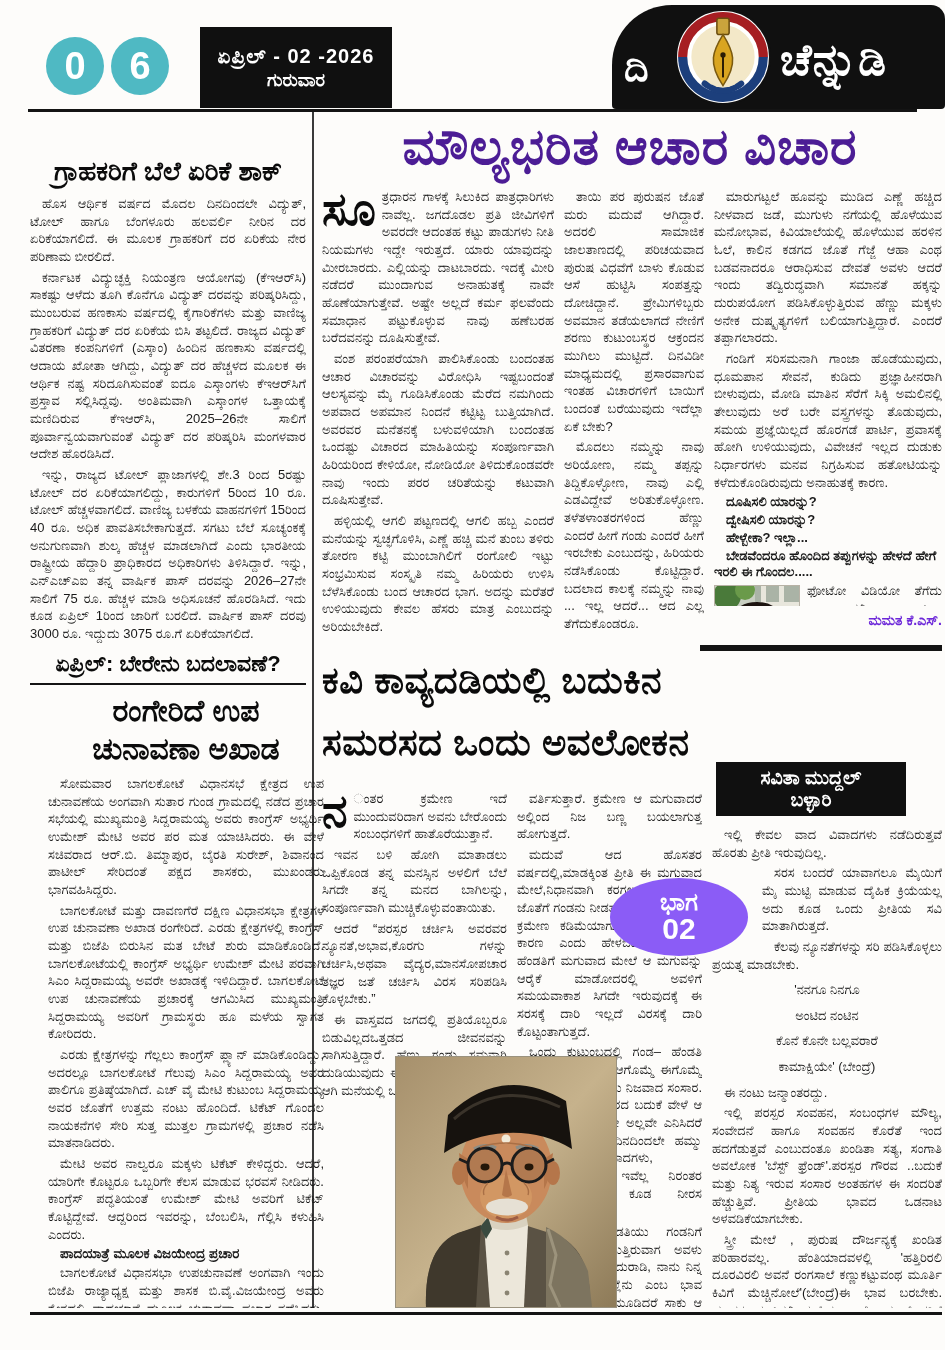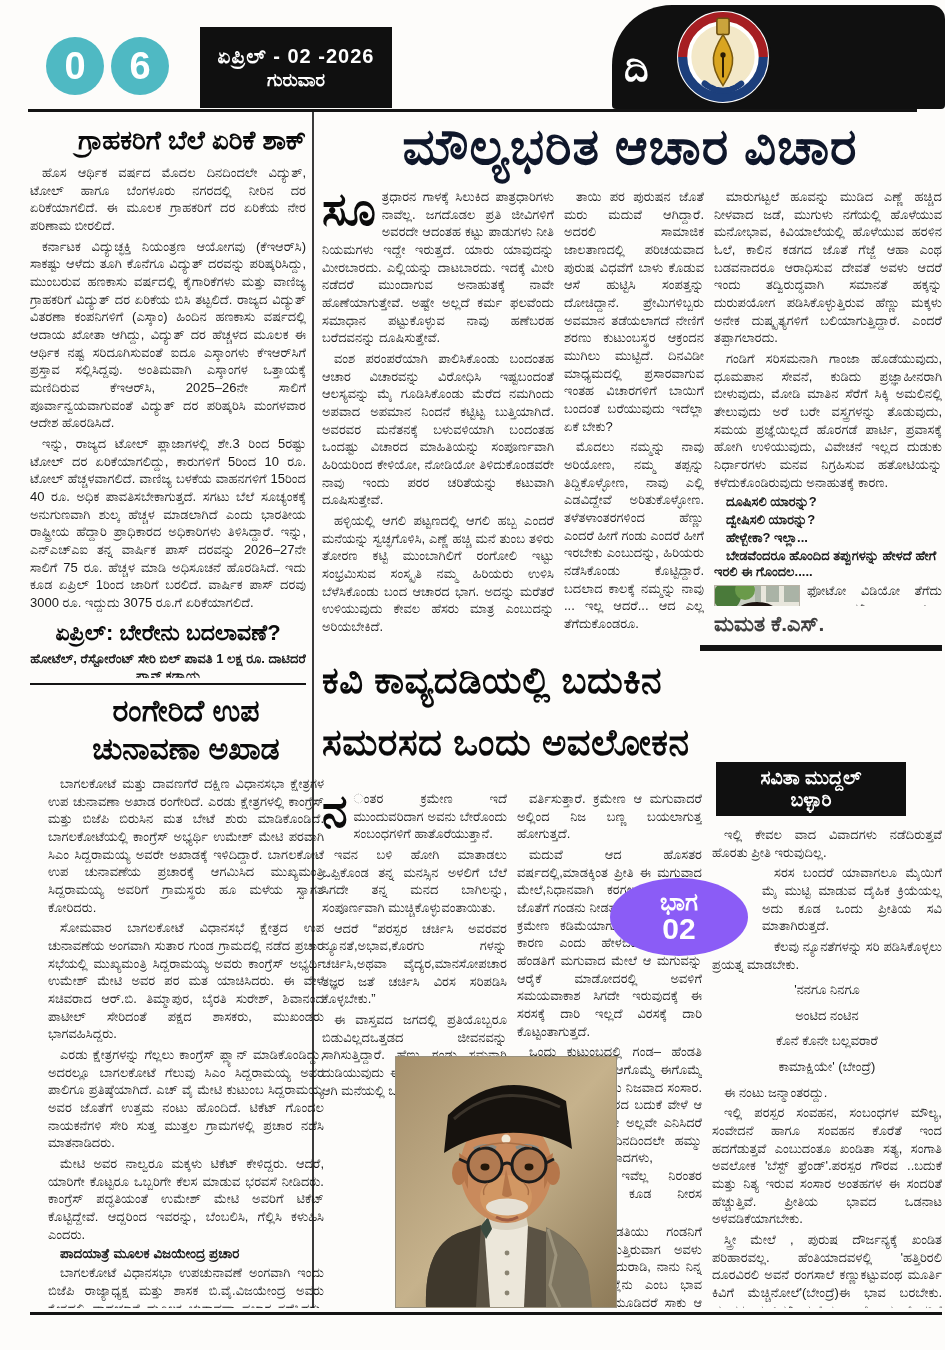--- a/index.html
+++ b/index.html
@@ -11,35 +11,35 @@
             display:flex;align-items:center;justify-content:center;font-size:38px;font-weight:800;}
   .datebox{background:#101010;color:#fff;text-align:center;display:flex;flex-direction:column;justify-content:center;gap:2px;}
   .dateline{font-size:20px;font-weight:700;letter-spacing:1px;}
   .dayline{font-size:18px;font-weight:800;}
   .masthead{background:#101010;border-radius:60px 14px 4px 4px;}
   .mh-the{position:absolute;left:12px;top:42px;color:#fff;font-size:38px;font-weight:800;}
   .mh-name{position:absolute;left:168px;top:30px;color:#fff;font-size:44px;font-weight:800;letter-spacing:1px;}
   .rule-h{background:#141414;}
   .rule-v{background:#3a3a3a;}
   
-  .headline1{font-size:26px;font-weight:800;text-align:right;line-height:1.15;color:#0b0b0b;}
-  .headline-main{font-size:50px;font-weight:800;text-align:center;color:#0f172a;letter-spacing:1px;}
+  .headline1{font-size:26px;font-weight:800;text-align:center;line-height:1.15;color:#0b0b0b;margin-top:31px;}
+  .headline-main{font-size:50px;font-weight:800;text-align:center;color:#4c1d95;letter-spacing:1px;}
   .headline2{font-size:37px;font-weight:800;color:#0b0b0b;letter-spacing:.5px;}
   .headline-left2{font-size:30px;font-weight:800;text-align:center;line-height:1.25;color:#0b0b0b;}
   .colbox{overflow:hidden;}
   .bp{font-size:13px;line-height:1.36;text-align:justify;margin:0 0 3px;text-indent:12px;word-break:break-word;}
   .bp.lead{text-indent:0;}
   .dropcap{float:left;font-size:46px;line-height:.85;font-weight:800;margin:2px 6px 0 0;color:#0b0b0b;}
   .subhead{font-size:22px;font-weight:800;text-align:center;margin:8px 0 5px;color:#0b0b0b;}
   .crosshead{font-size:13.5px;font-weight:800;text-indent:12px;margin:2px 0;}
   .bullet{font-size:13px;font-weight:600;text-align:center;line-height:1.3;margin:0 0 4px;}
   .qline{font-size:13px;font-weight:700;text-indent:12px;margin:0 0 2px;}
   .verse{font-size:13px;text-align:center;margin:8px;line-height:1.35;}
   .quote-p{font-size:13px;line-height:1.36;text-align:justify;margin:0 0 3px;}
-  .author{font-size:21px;font-weight:800;text-align:left;color:#404040;}
+  .author{font-size:14px;font-weight:800;text-align:right;color:#6d28d9;}
   .bylinebox{background:#101010;color:#fff;text-align:center;display:flex;flex-direction:column;justify-content:center;}
   .byline1{font-size:19px;font-weight:800;}
   .badge{background:#8b5cf6;border-radius:50%;color:#fff;text-align:center;
          display:flex;flex-direction:column;align-items:center;justify-content:center;line-height:1;}
   .badge-l1{font-size:24px;font-weight:800;}
   .badge-l2{font-size:30px;font-weight:800;}
   .badge-spacer{float:left;width:44px;height:80px;margin:0 6px 2px 0;}
   .photo-wrap{float:left;margin:3px 7px 2px 0;border:1px solid #b8b2a6;}
   img,svg{display:block;}
 </style>
@@ -51,61 +51,62 @@
   <div class="abs pgcircle" style="left:46px;top:37px;">0</div>
   <div class="abs pgcircle" style="left:111px;top:37px;">6</div>
 
   <div class="abs datebox" style="left:200px;top:27px;width:192px;height:81px;">
     <div class="dateline">ಏಪ್ರಿಲ್  - 02 -2026</div>
     <div class="dayline">ಗುರುವಾರ</div>
   </div>
 
   <div class="abs masthead" style="left:612px;top:5px;width:333px;height:104px;">
     <span class="mh-the">ದಿ</span>
+    <span class="mh-name">ಚೆನ್ನುಡಿ</span>
     <svg class="abs" style="left:62px;top:3px;" width="98" height="98" viewBox="0 0 96 96">
       <circle cx="48" cy="48" r="46" fill="#ffffff" stroke="#111" stroke-width="2"></circle>
       <path d="M4,48 A44,44 0 0 1 92,48 Z" fill="#a61e22"></path>
       <path d="M92,48 A44,44 0 0 1 4,48 Z" fill="#1c3f7c"></path>
       <circle cx="48" cy="48" r="33" fill="#f3e8c8" stroke="#ffffff" stroke-width="4"></circle>
       <path d="M30,74 Q48,88 66,74" fill="none" stroke="#1c3f7c" stroke-width="6" stroke-dasharray="4 3" stroke-linecap="round"></path>
       <rect x="42" y="10" width="12" height="16" rx="2" fill="#caa43c" stroke="#6b4d0e" stroke-width="1.5"></rect>
       <path d="M48,26 C38,42 33,54 48,76 C63,54 58,42 48,26 Z" fill="#d9a520" stroke="#7a5a10" stroke-width="1.5"></path>
       <line x1="48" y1="48" x2="48" y2="68" stroke="#2b1d05" stroke-width="2"></line>
       <circle cx="48" cy="46" r="2.6" fill="#2b1d05"></circle>
     </svg>
   </div>
 
   <div class="abs rule-h" style="left:28px;top:109px;width:889px;height:3px;"></div>
   <div class="abs rule-v" style="left:312px;top:112px;width:2px;height:1196px;"></div>
 
   <div class="abs colbox" style="left:30px;top:126px;width:276px;height:552px;">
     <div class="headline1">ಗ್ರಾಹಕರಿಗೆ ಬೆಲೆ ಏರಿಕೆ ಶಾಕ್</div>
     <div style="height:8px;"></div>
     <div>
-        <p class="bp">ಹೊಸ ಆರ್ಥಿಕ ವರ್ಷದ ಮೊದಲ ದಿನದಿಂದಲೇ ವಿದ್ಯುತ್, ಟೋಲ್ ಹಾಗೂ ಬೆಂಗಳೂರು ನಗರದಲ್ಲಿ ನೀರಿನ ದರ ಏರಿಕೆಯಾಗಲಿದೆ. ಈ ಮೂಲಕ ಗ್ರಾಹಕರಿಗೆ ದರ ಏರಿಕೆಯ ನೇರ ಪರಿಣಾಮ ಬೀರಲಿದೆ.</p>
+        <p class="bp">ಹೊಸ ಆರ್ಥಿಕ ವರ್ಷದ ಮೊದಲ ದಿನದಿಂದಲೇ ವಿದ್ಯುತ್, ಟೋಲ್ ಹಾಗೂ ಬೆಂಗಳೂರು ಹಲವರ್ಲಿ ನೀರಿನ ದರ ಏರಿಕೆಯಾಗಲಿದೆ. ಈ ಮೂಲಕ ಗ್ರಾಹಕರಿಗೆ ದರ ಏರಿಕೆಯ ನೇರ ಪರಿಣಾಮ ಬೀರಲಿದೆ.</p>
         <p class="bp">ಕರ್ನಾಟಕ ವಿದ್ಯುಚ್ಛಕ್ತಿ ನಿಯಂತ್ರಣ ಆಯೋಗವು (ಕೆಇಆರ್‌ಸಿ) ಸಾಕಷ್ಟು ಆಳೆದು ತೂಗಿ ಕೊನೆಗೂ ವಿದ್ಯುತ್ ದರವನ್ನು ಪರಿಷ್ಕರಿಸಿದ್ದು, ಮುಂಬರುವ ಹಣಕಾಸು ವರ್ಷದಲ್ಲಿ ಕೈಗಾರಿಕೆಗಳು ಮತ್ತು ವಾಣಿಜ್ಯ ಗ್ರಾಹಕರಿಗೆ ವಿದ್ಯುತ್ ದರ ಏರಿಕೆಯ ಬಿಸಿ ತಟ್ಟಲಿದೆ. ರಾಜ್ಯದ ವಿದ್ಯುತ್ ವಿತರಣಾ ಕಂಪನಿಗಳಿಗೆ (ಎಸ್ಕಾಂ) ಹಿಂದಿನ ಹಣಕಾಸು ವರ್ಷದಲ್ಲಿ ಆದಾಯ ಖೋತಾ ಆಗಿದ್ದು, ವಿದ್ಯುತ್ ದರ ಹೆಚ್ಚಳದ ಮೂಲಕ ಈ ಆರ್ಥಿಕ ನಷ್ಟ ಸರಿದೂಗಿಸುವಂತೆ ಐದೂ ಎಸ್ಕಾಂಗಳು ಕೆಇಆರ್‌ಸಿಗೆ ಪ್ರಸ್ತಾವ ಸಲ್ಲಿಸಿದ್ದವು. ಅಂತಿಮವಾಗಿ ಎಸ್ಕಾಂಗಳ ಒತ್ತಾಯಕ್ಕೆ ಮಣಿದಿರುವ ಕೆಇಆರ್‌ಸಿ, 2025–26ನೇ ಸಾಲಿಗೆ ಪೂರ್ವಾನ್ವಯವಾಗುವಂತೆ ವಿದ್ಯುತ್ ದರ ಪರಿಷ್ಕರಿಸಿ ಮಂಗಳವಾರ ಆದೇಶ ಹೊರಡಿಸಿದೆ.</p>
         <p class="bp">ಇನ್ನು, ರಾಜ್ಯದ ಟೋಲ್ ಪ್ಲಾಜಾಗಳಲ್ಲಿ ಶೇ.3 ರಿಂದ 5ರಷ್ಟು ಟೋಲ್ ದರ ಏರಿಕೆಯಾಗಲಿದ್ದು, ಕಾರುಗಳಿಗೆ 5ರಿಂದ 10 ರೂ. ಟೋಲ್ ಹೆಚ್ಚಳವಾಗಲಿದೆ. ವಾಣಿಜ್ಯ ಬಳಕೆಯ ವಾಹನಗಳಿಗೆ 15ರಿಂದ 40 ರೂ. ಅಧಿಕ ಪಾವತಿಸಬೇಕಾಗುತ್ತದೆ. ಸಗಟು ಬೆಲೆ ಸೂಚ್ಯಂಕಕ್ಕೆ ಅನುಗುಣವಾಗಿ ಶುಲ್ಕ ಹೆಚ್ಚಳ ಮಾಡಲಾಗಿದೆ ಎಂದು ಭಾರತೀಯ ರಾಷ್ಟ್ರೀಯ ಹೆದ್ದಾರಿ ಪ್ರಾಧಿಕಾರದ ಅಧಿಕಾರಿಗಳು ತಿಳಿಸಿದ್ದಾರೆ. ಇನ್ನು, ಎನ್‌ಎಚ್‌ಎಐ ತನ್ನ ವಾರ್ಷಿಕ ಪಾಸ್ ದರವನ್ನು 2026–27ನೇ ಸಾಲಿಗೆ 75 ರೂ. ಹೆಚ್ಚಳ ಮಾಡಿ ಅಧಿಸೂಚನೆ ಹೊರಡಿಸಿದೆ. ಇದು ಕೂಡ ಏಪ್ರಿಲ್ 1ರಿಂದ ಜಾರಿಗೆ ಬರಲಿದೆ. ವಾರ್ಷಿಕ ಪಾಸ್ ದರವು 3000 ರೂ. ಇದ್ದುದು 3075 ರೂ.ಗೆ ಏರಿಕೆಯಾಗಲಿದೆ.</p>
       </div>
     <div class="subhead">ಏಪ್ರಿಲ್: ಬೇರೇನು ಬದಲಾವಣೆ?</div>
     <div>
         <p class="bullet">ಹೋಟೆಲ್, ರೆಸ್ಟೋರೆಂಟ್ ಸೇರಿ ಬಿಲ್ ಪಾವತಿ 1 ಲಕ್ಷ ರೂ. ದಾಟಿದರೆ ಪ್ಯಾನ್ ಕಡ್ಡಾಯ</p>
       </div>
   </div>
 
   <div class="abs rule-h" style="left:30px;top:683px;width:276px;height:2px;"></div>
 
   <div class="abs colbox" style="left:48px;top:692px;width:276px;height:616px;">
     <div class="headline-left2">
       <div>ರಂಗೇರಿದೆ ಉಪ</div>
       <div>ಚುನಾವಣಾ ಅಖಾಡ</div>
     </div>
     <div style="height:8px;"></div>
     <div>
+        <p class="bp">ಸೋಮವಾರ ಬಾಗಲಕೋಟೆ ವಿಧಾನಸಭೆ ಕ್ಷೇತ್ರದ ಉಪ ಚುನಾವಣೆಯ ಅಂಗವಾಗಿ ಸುತಾರ ಗುಂಡ ಗ್ರಾಮದಲ್ಲಿ ನಡೆದ ಪ್ರಚಾರ ಸಭೆಯಲ್ಲಿ ಮುಖ್ಯಮಂತ್ರಿ ಸಿದ್ದರಾಮಯ್ಯ ಅವರು ಕಾಂಗ್ರೆಸ್ ಅಭ್ಯರ್ಥಿ ಉಮೇಶ್ ಮೇಟಿ ಅವರ ಪರ ಮತ ಯಾಚಿಸಿದರು. ಈ ವೇಳೆ ಸಚಿವರಾದ ಆರ್.ಬಿ. ತಿಮ್ಮಾಪುರ, ಬೈರತಿ ಸುರೇಶ್, ಶಿವಾನಂದ ಪಾಟೀಲ್ ಸೇರಿದಂತೆ ಪಕ್ಷದ ಶಾಸಕರು, ಮುಖಂಡರು ಭಾಗವಹಿಸಿದ್ದರು.</p>
         <p class="bp">ಬಾಗಲಕೋಟೆ ಮತ್ತು ದಾವಣಗೆರೆ ದಕ್ಷಿಣ ವಿಧಾನಸಭಾ ಕ್ಷೇತ್ರಗಳ ಉಪ ಚುನಾವಣಾ ಅಖಾಡ ರಂಗೇರಿದೆ. ಎರಡು ಕ್ಷೇತ್ರಗಳಲ್ಲಿ ಕಾಂಗ್ರೆಸ್ ಮತ್ತು ಬಿಜೆಪಿ ಬಿರುಸಿನ ಮತ ಬೇಟೆ ಶುರು ಮಾಡಿಕೊಂಡಿದೆ. ಬಾಗಲಕೋಟೆಯಲ್ಲಿ ಕಾಂಗ್ರೆಸ್ ಅಭ್ಯರ್ಥಿ ಉಮೇಶ್ ಮೇಟಿ ಪರವಾಗಿ ಸಿಎಂ ಸಿದ್ದರಾಮಯ್ಯ ಅವರೇ ಅಖಾಡಕ್ಕೆ ಇಳಿದಿದ್ದಾರೆ. ಬಾಗಲಕೋಟೆ ಉಪ ಚುನಾವಣೆಯ ಪ್ರಚಾರಕ್ಕೆ ಆಗಮಿಸಿದ ಮುಖ್ಯಮಂತ್ರಿ ಸಿದ್ದರಾಮಯ್ಯ ಅವರಿಗೆ ಗ್ರಾಮಸ್ಥರು ಹೂ ಮಳೆಯ ಸ್ವಾಗತ ಕೋರಿದರು.</p>
-        <p class="bp">ಸೋಮವಾರ ಬಾಗಲಕೋಟೆ ವಿಧಾನಸಭೆ ಕ್ಷೇತ್ರದ ಉಪ ಚುನಾವಣೆಯ ಅಂಗವಾಗಿ ಸುತಾರ ಗುಂಡ ಗ್ರಾಮದಲ್ಲಿ ನಡೆದ ಪ್ರಚಾರ ಸಭೆಯಲ್ಲಿ ಮುಖ್ಯಮಂತ್ರಿ ಸಿದ್ದರಾಮಯ್ಯ ಅವರು ಕಾಂಗ್ರೆಸ್ ಅಭ್ಯರ್ಥಿ ಉಮೇಶ್ ಮೇಟಿ ಅವರ ಪರ ಮತ ಯಾಚಿಸಿದರು. ಈ ವೇಳೆ ಸಚಿವರಾದ ಆರ್.ಬಿ. ತಿಮ್ಮಾಪುರ, ಬೈರತಿ ಸುರೇಶ್, ಶಿವಾನಂದ ಪಾಟೀಲ್ ಸೇರಿದಂತೆ ಪಕ್ಷದ ಶಾಸಕರು, ಮುಖಂಡರು ಭಾಗವಹಿಸಿದ್ದರು.</p>
         <p class="bp">ಎರಡು ಕ್ಷೇತ್ರಗಳನ್ನು ಗೆಲ್ಲಲು ಕಾಂಗ್ರೆಸ್ ಪ್ಲ್ಯಾನ್ ಮಾಡಿಕೊಂಡಿದ್ದು, ಅದರಲ್ಲೂ ಬಾಗಲಕೋಟೆ ಗೆಲುವು ಸಿಎಂ ಸಿದ್ದರಾಮಯ್ಯ ಅವರ ಪಾಲಿಗೂ ಪ್ರತಿಷ್ಠೆಯಾಗಿದೆ. ಎಚ್ ವೈ ಮೇಟಿ ಕುಟುಂಬ ಸಿದ್ದರಾಮಯ್ಯ ಅವರ ಜೊತೆಗೆ ಉತ್ತಮ ನಂಟು ಹೊಂದಿದೆ. ಟಿಕೆಟ್ ಗೊಂದಲ ನಾಯಕನೆಗಳಿ ಸೇರಿ ಸುತ್ತ ಮುತ್ತಲ ಗ್ರಾಮಗಳಲ್ಲಿ ಪ್ರಚಾರ ನಡೆಸಿ ಮಾತನಾಡಿದರು.</p>
         <p class="bp">ಮೇಟಿ ಅವರ ನಾಲ್ವರೂ ಮಕ್ಕಳು ಟಿಕೆಟ್ ಕೇಳಿದ್ದರು. ಆದರೆ, ಯಾರಿಗೇ ಕೊಟ್ಟರೂ ಒಬ್ಬರಿಗೇ ಕೆಲಸ ಮಾಡುವ ಭರವಸೆ ನೀಡಿದರು. ಕಾಂಗ್ರೆಸ್ ಪದ್ಧತಿಯಂತೆ ಉಮೇಶ್ ಮೇಟಿ ಅವರಿಗೆ ಟಿಕೆಟ್ ಕೊಟ್ಟಿದ್ದೇವೆ. ಆದ್ದರಿಂದ ಇವರನ್ನು, ಬೆಂಬಲಿಸಿ, ಗೆಲ್ಲಿಸಿ ಕಳುಹಿಸಿ ಎಂದರು.</p>
       </div>
     <p class="crosshead">ಪಾದಯಾತ್ರೆ ಮೂಲಕ ವಿಜಯೇಂದ್ರ ಪ್ರಚಾರ</p>
     <div>
         <p class="bp">ಬಾಗಲಕೋಟೆ ವಿಧಾನಸಭಾ ಉಪಚುನಾವಣೆ ಅಂಗವಾಗಿ ಇಂದು ಬಿಜೆಪಿ ರಾಜ್ಯಾಧ್ಯಕ್ಷ ಮತ್ತು ಶಾಸಕ ಬಿ.ವೈ.ವಿಜಯೇಂದ್ರ ಅವರು ಕ್ಷೇತ್ರದಲ್ಲಿ ಪಾದಯಾತ್ರೆ ಮೂಲಕ ಚುನಾವಣಾ ಪ್ರಚಾರ ನಡೆಸಿದರು. ಪಕ್ಷದ ಅಭ್ಯರ್ಥಿ ವೀರಣ್ಣ ಚರಂತಿಮಠ ಅವರ ಪರವಾಗಿ ಮತ ಯಾಚಿಸಿದರು.</p>
       </div>
   </div>
 
   <div class="abs headline-main" style="left:318px;top:118px;width:624px;">ಮೌಲ್ಯಭರಿತ ಆಚಾರ ವಿಚಾರ</div>

